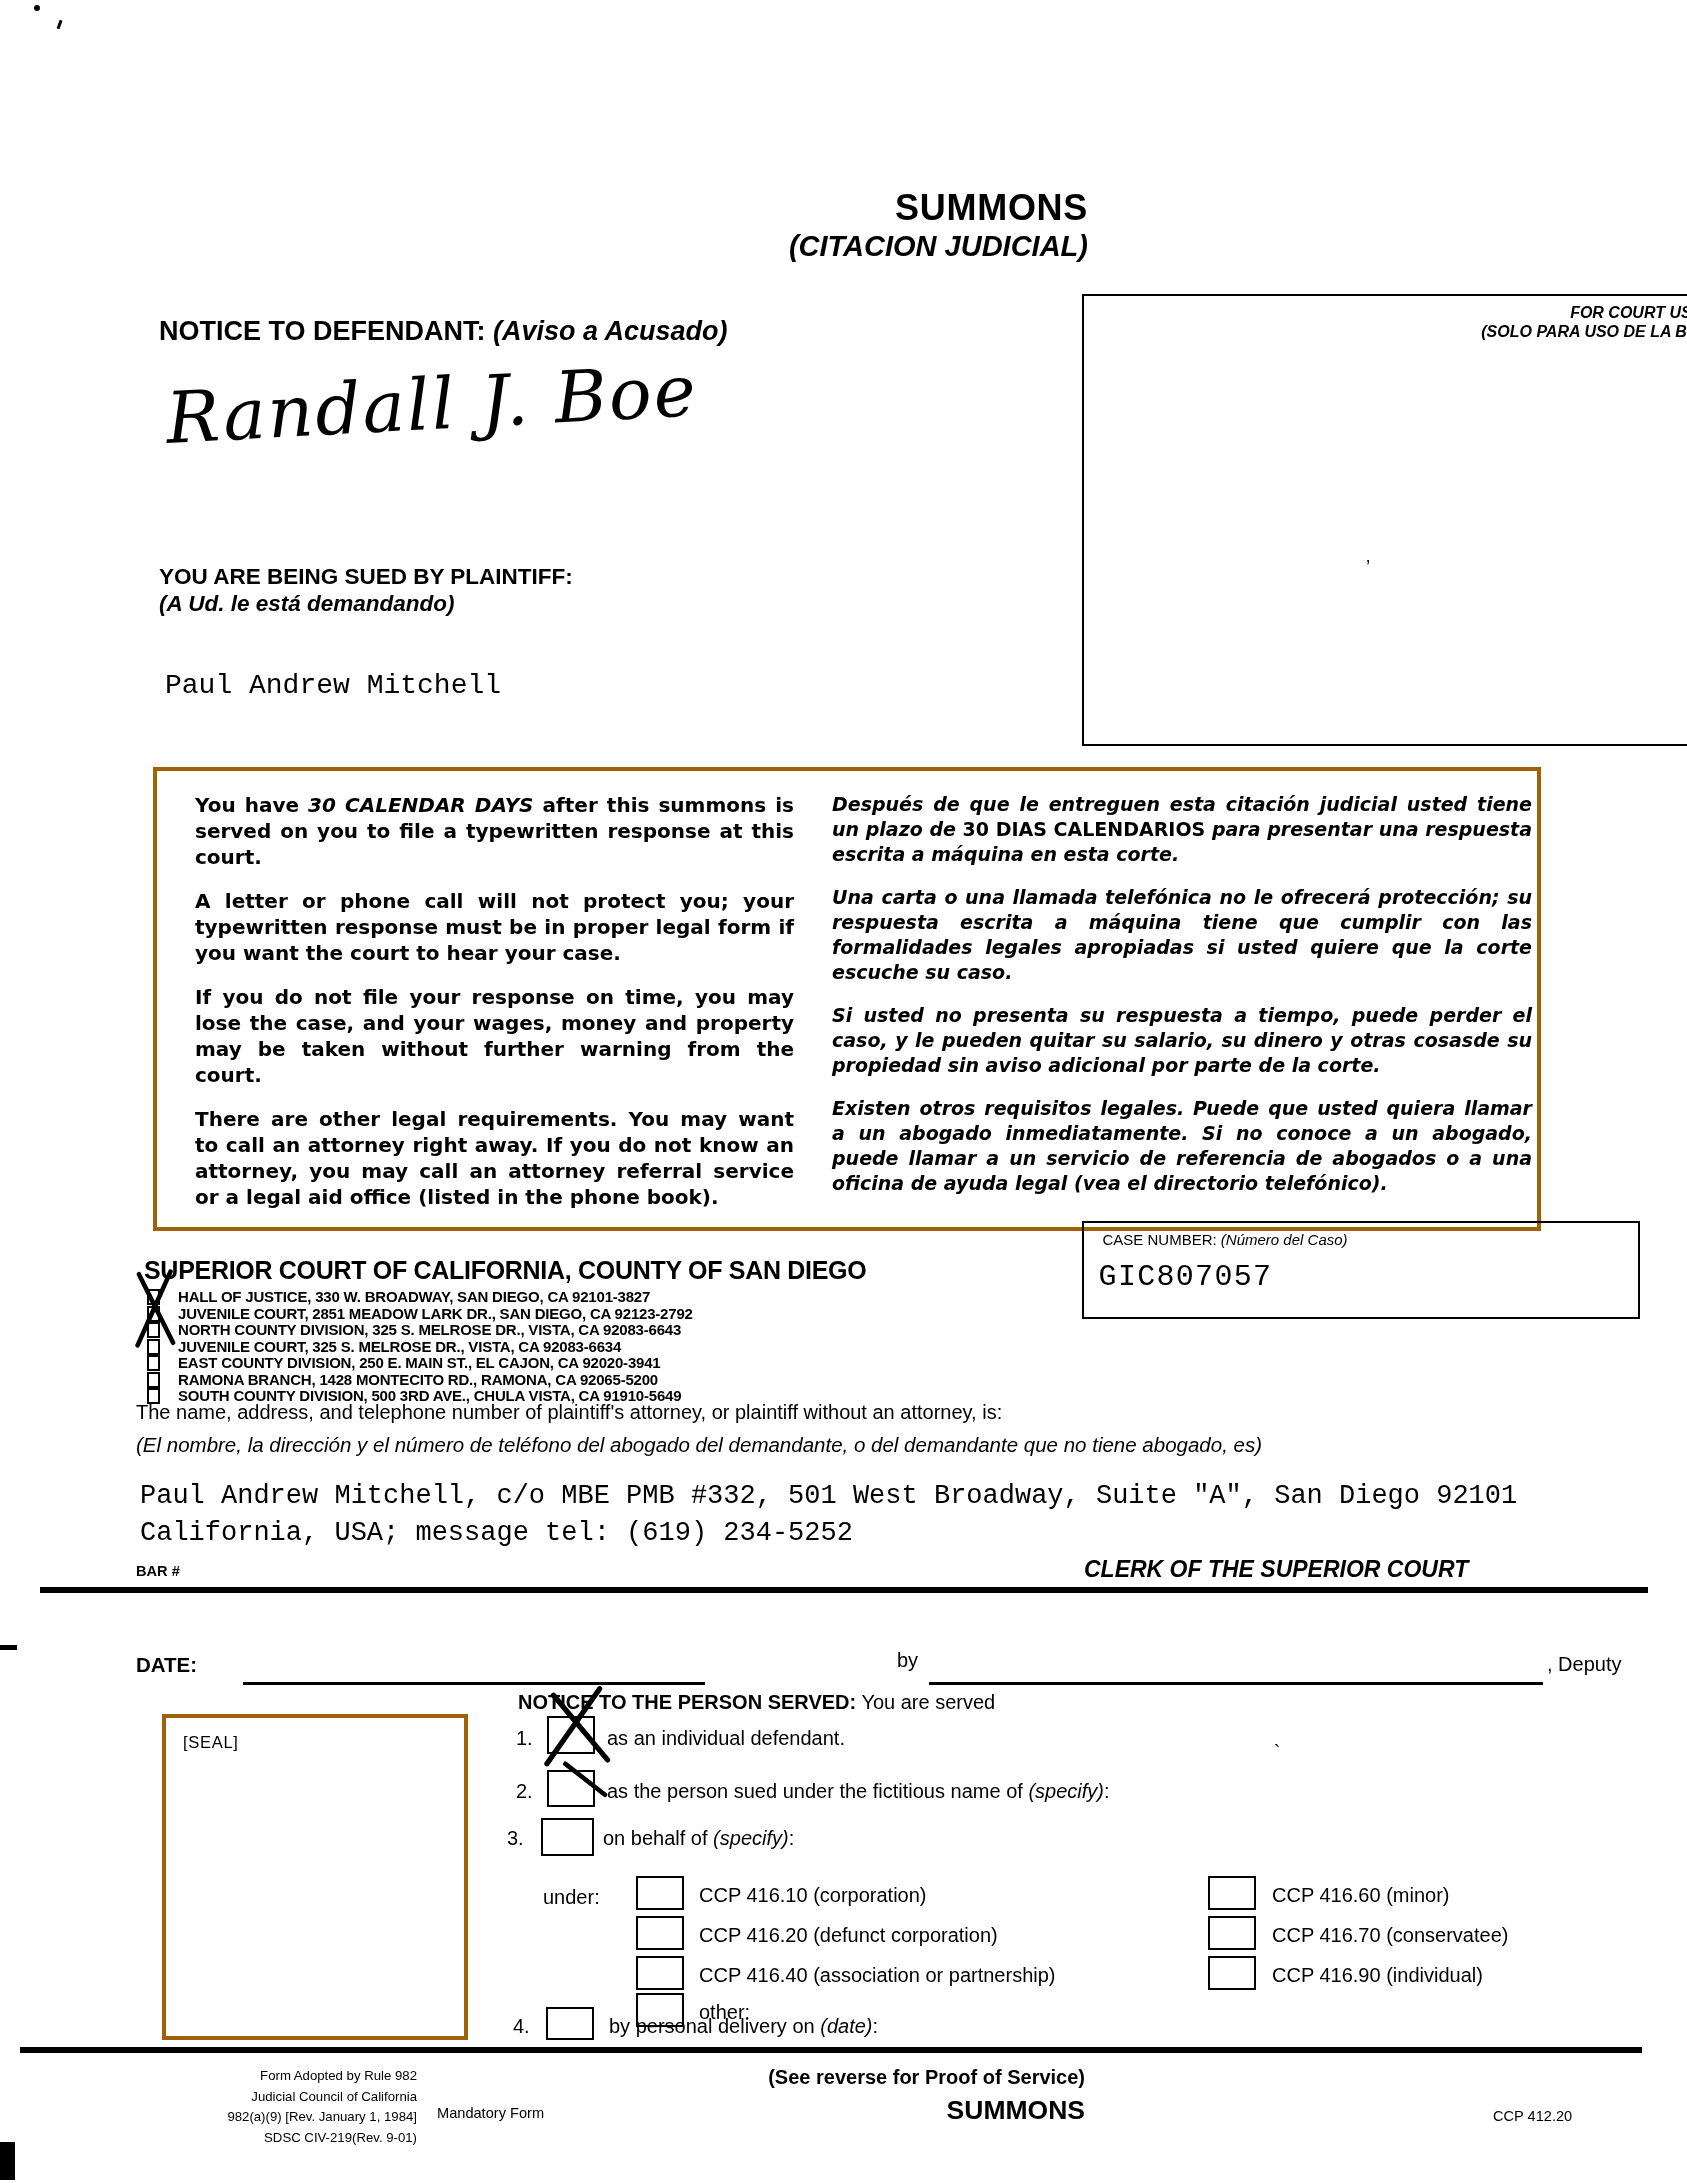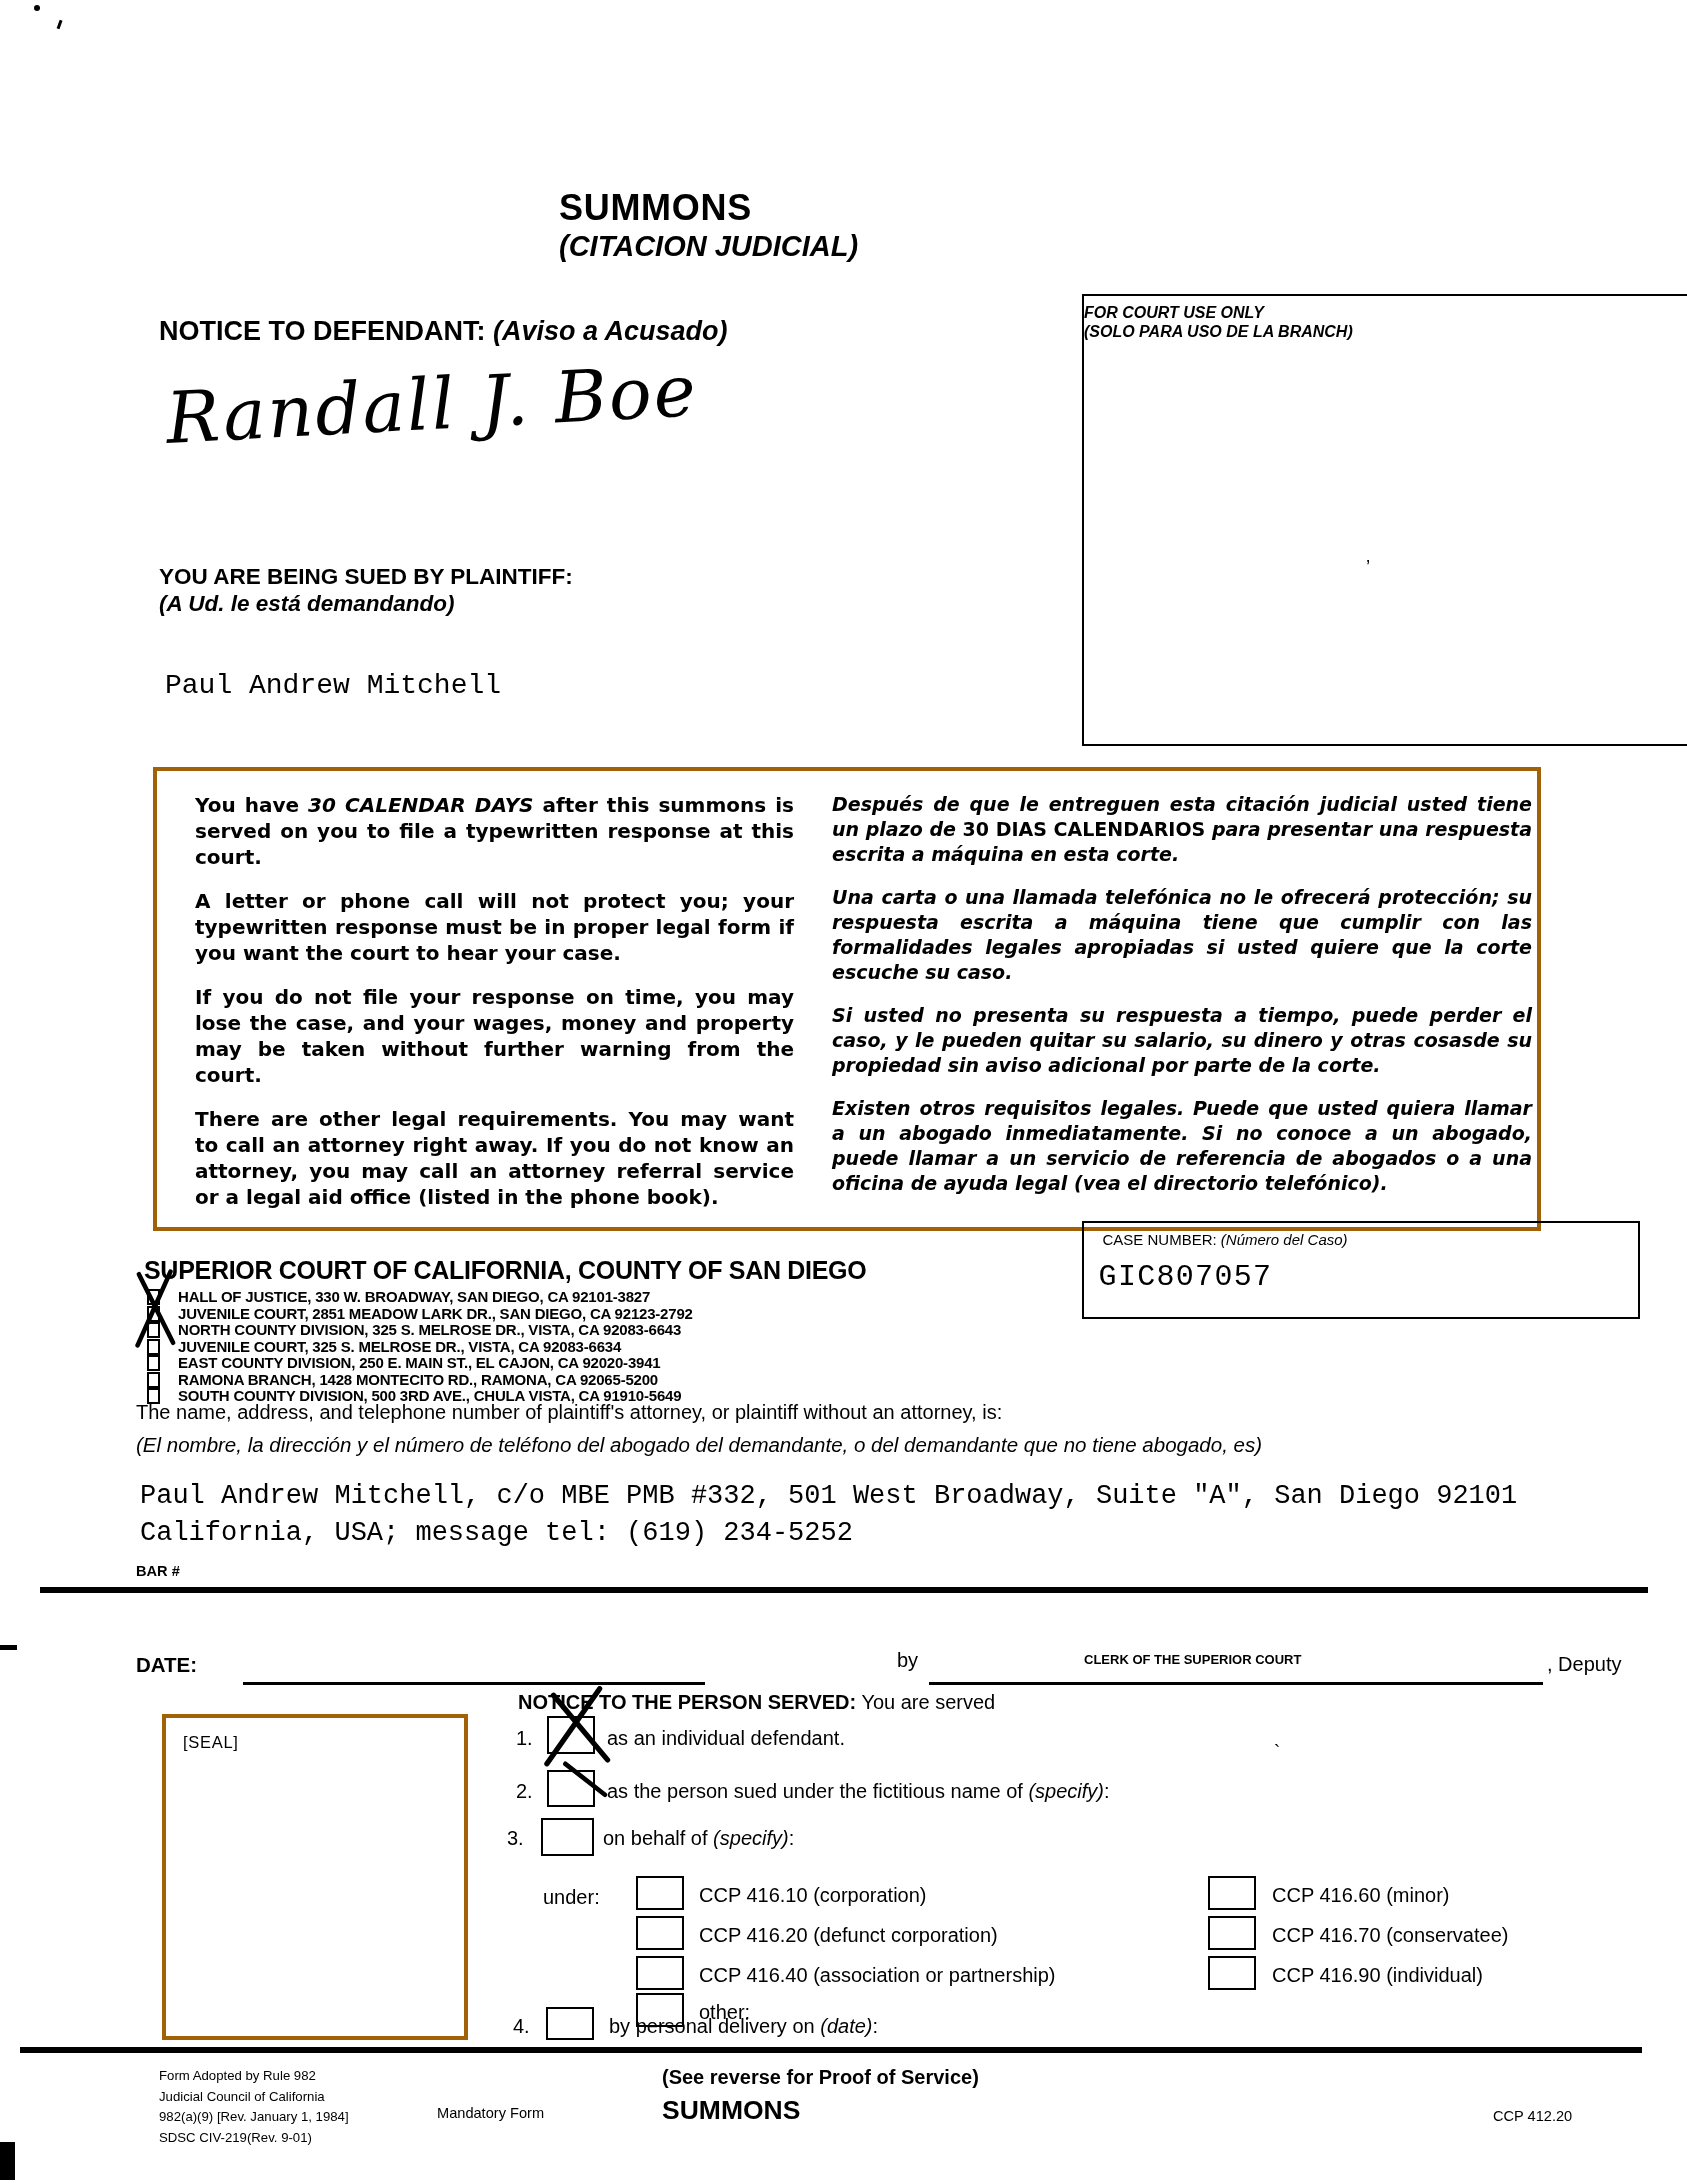--- a/index.html
+++ b/index.html
@@ -2,21 +2,21 @@
 <html style="font-size:10.6px"><head>
 <meta charset="utf-8">
 <style>
   html,body{margin:0;padding:0;background:#e8e8e8;}
   #page{position:relative;width:1687px;height:2183px;background:#ffffff;color:#000;
         font-family:"Liberation Sans",sans-serif;overflow:hidden;}
   .abs{position:absolute;}
   .b{font-weight:bold;}
   .i{font-style:italic;}
   .mono{font-family:"Liberation Mono","DejaVu Sans Mono",monospace;}
-  .center{text-align:left;}
+  .center{text-align:right;}
   .jp{text-align:justify;margin:0 0 18px 0;}
   .en-col p{font:bold 20px/26px "DejaVu Sans",sans-serif;}
   .es-col p{font:bold italic 19px/25px "DejaVu Sans",sans-serif;}
   .box{border:2.6px solid #000;box-sizing:border-box;}
   .thickbox{border:4px solid #a16207;box-sizing:border-box;}
   .cb-small{width:13.2px;height:16px;border:2px solid #000;box-sizing:border-box;background:#fff;}
   .cb-big{border:2.6px solid #000;box-sizing:border-box;background:#fff;}
   .hline{background:#000;}
   .courtrow{position:absolute;left:0;white-space:nowrap;font:bold 15px/16.5px "Liberation Sans",sans-serif;letter-spacing:-0.2px;}
   .courtrow .lbl{position:absolute;left:31px;top:0;}
@@ -115,21 +115,21 @@
     <div class="abs mono" style="left:14.6px;top:37px;font-size:30px;letter-spacing:1.3px;">GIC807057</div>
   </div>
 
   <div class="abs" style="left:136px;top:1401px;font-size:20px;white-space:nowrap;">The name, address, and telephone number of plaintiff's attorney, or plaintiff without an attorney, is:</div>
   <div class="abs i" style="left:136px;top:1433px;font-size:20.5px;white-space:nowrap;">(El nombre, la dirección y el número de teléfono del abogado del demandante, o del demandante que no tiene abogado, es)</div>
   <div class="abs mono" style="left:140px;top:1481px;font-size:27px;white-space:nowrap;">Paul Andrew Mitchell, c/o MBE PMB #332, 501 West Broadway, Suite "A", San Diego 92101</div>
   <div class="abs mono" style="left:140px;top:1518px;font-size:27px;white-space:nowrap;">California, USA;  message tel: (619) 234-5252</div>
   <div class="abs b" style="left:136px;top:1563px;font-size:14.6px;">BAR #</div>
   <div class="abs hline" style="left:40px;top:1587px;width:1608px;height:6px;"></div>
 
-  <div class="abs b" style="left:1084px;top:1652px;font-size:13px;white-space:nowrap;">CLERK OF THE SUPERIOR COURT</div>
+  <div class="abs b" style="left:1084px;top:1556px;font-size:23px;white-space:nowrap;font-style:italic;">CLERK OF THE SUPERIOR COURT</div>
   <div class="abs b" style="left:136px;top:1653px;font-size:20.5px;">DATE:</div>
   <div class="abs" style="left:243px;top:1654px;width:462px;height:28px;border-bottom:3.3px solid #000;"></div>
   <div class="abs" style="left:897px;top:1649px;font-size:20px;">by</div>
   <div class="abs" style="left:929px;top:1654px;width:614px;height:28px;border-bottom:3.3px solid #000;"></div>
   <div class="abs" style="left:1547px;top:1653px;font-size:20px;white-space:nowrap;">, Deputy</div>
 
   <div class="abs" style="left:518px;top:1691px;font-size:20px;white-space:nowrap;">
     <span class="b">NOTICE TO THE PERSON SERVED:</span><span> You are served</span>
   </div>
 

